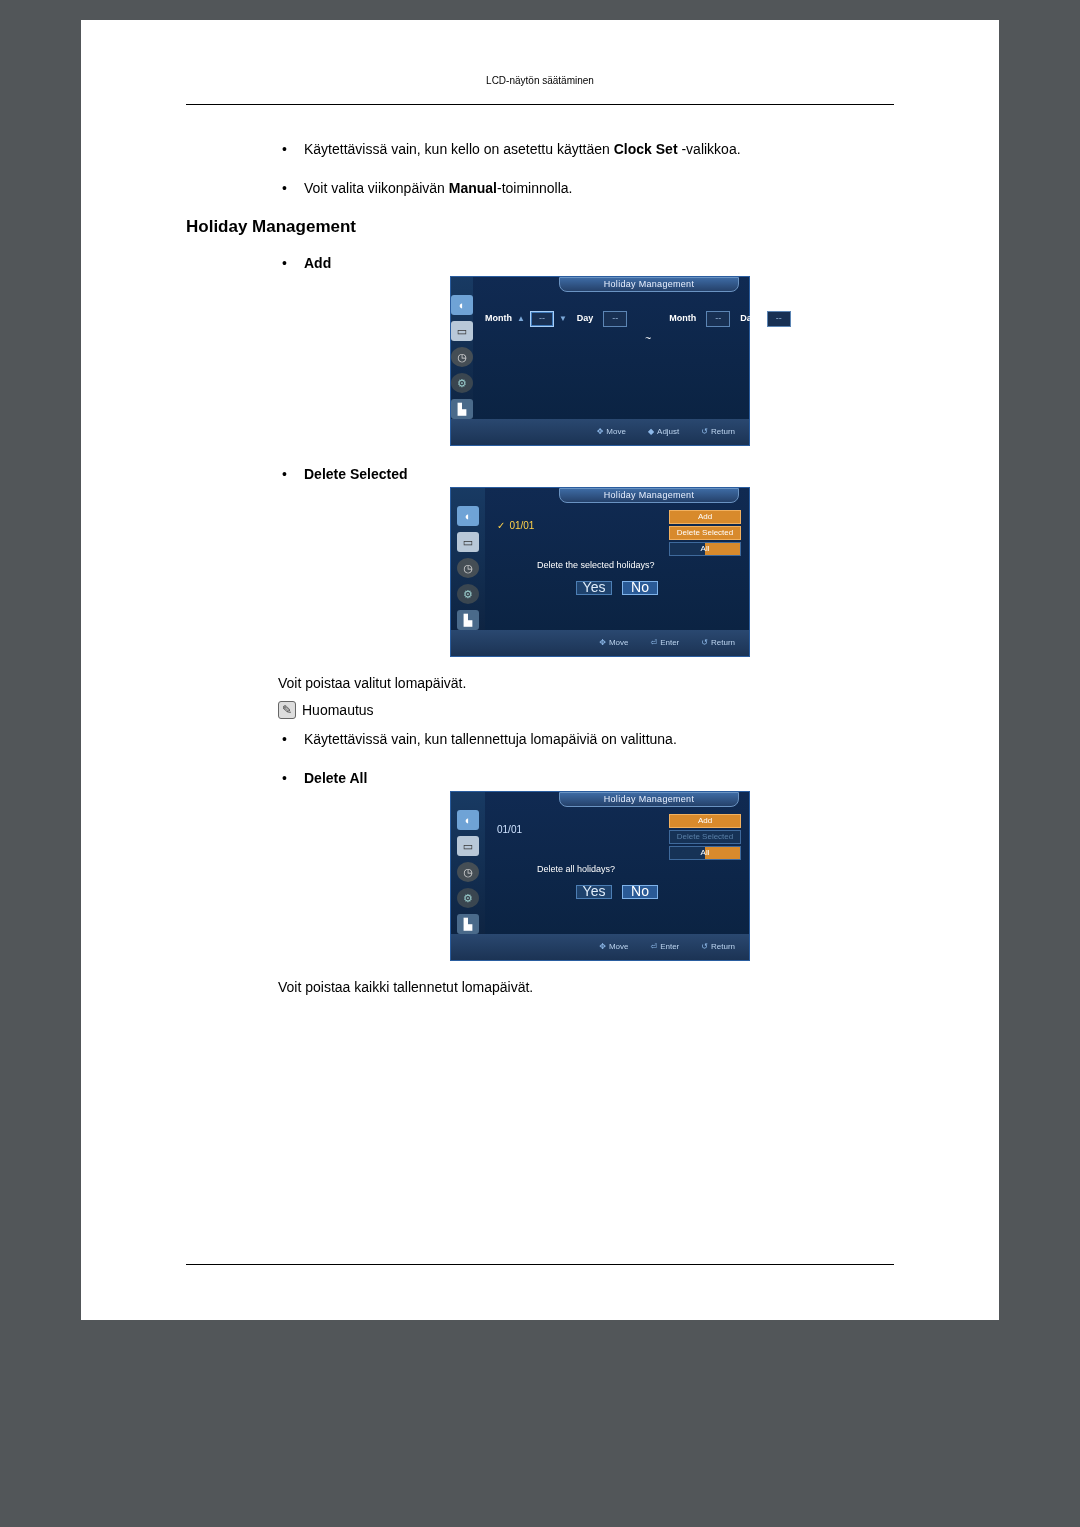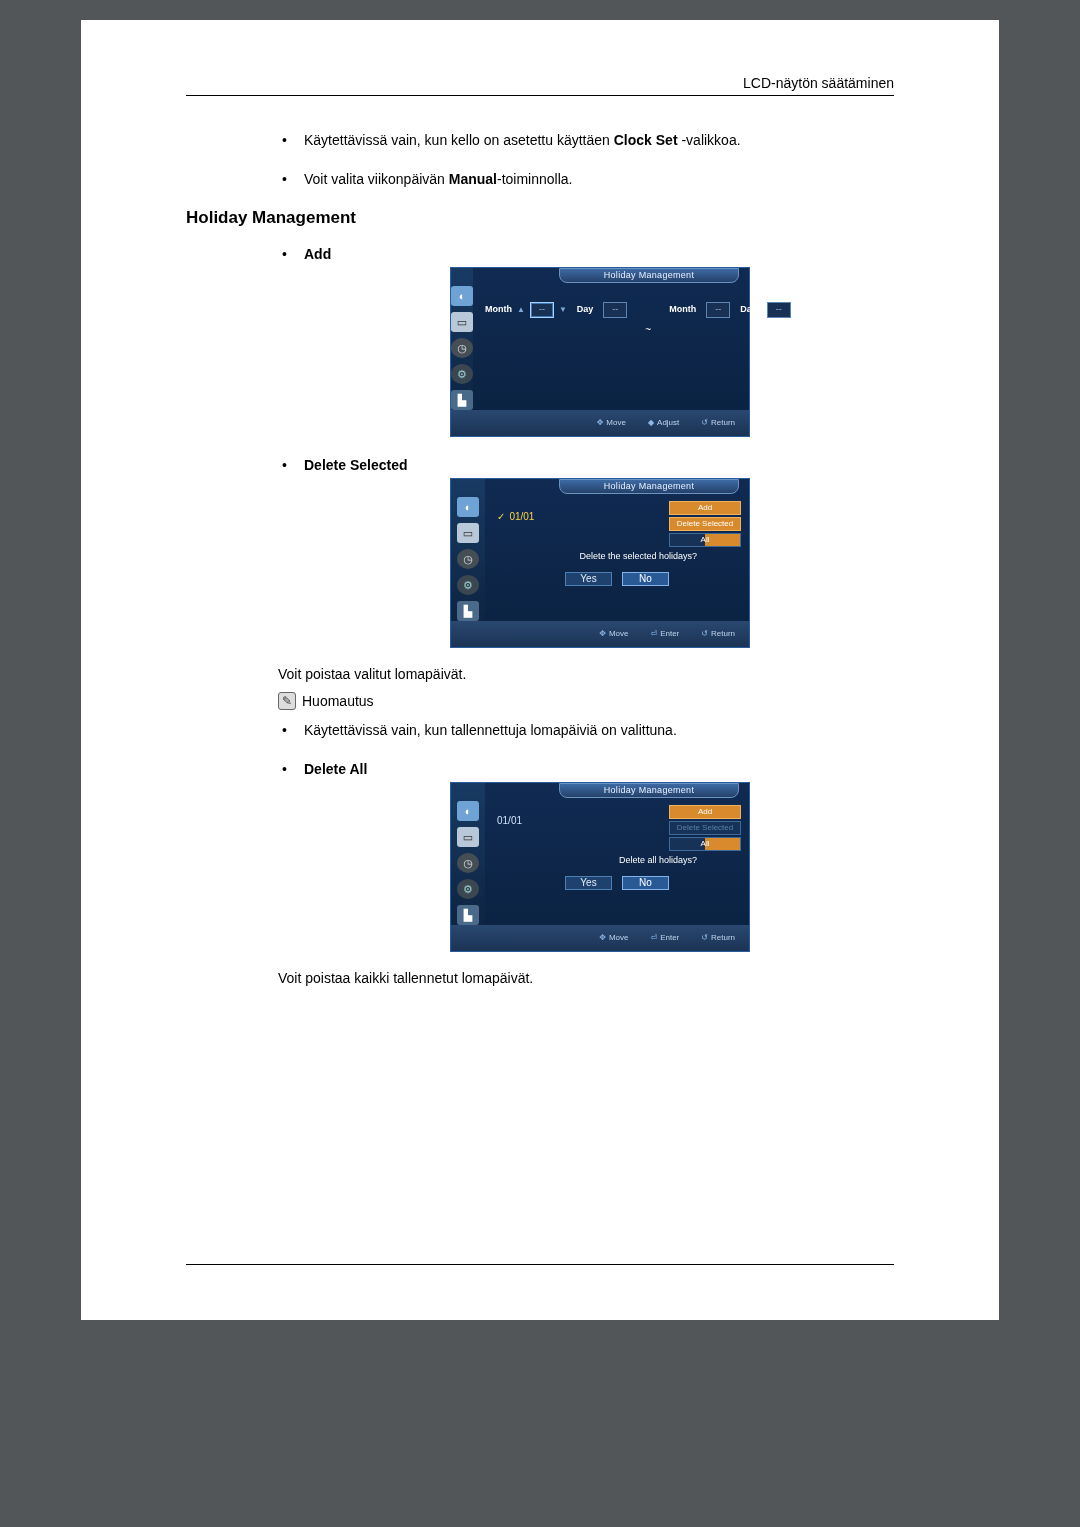--- a/index.html
+++ b/index.html
@@ -16,23 +16,23 @@
     background: #fff;
     padding: 55px 105px 80px 105px;
     position: relative;
   }
   .hr-top, .hr-bottom {
     border: none;
     border-top: 1px solid #000;
     margin: 0;
   }
   .header {
-    text-align: right;
-    font-size: 14px;
-    margin-bottom: 4px;
+    text-align: center;
+    font-size: 10px;
+    margin-bottom: 18px;
   }
   .hr-top { margin-bottom: 34px; }
   .section {
     margin-left: 92px;
     font-size: 14px;
     line-height: 1.5;
   }
   ul.bullets {
     list-style: none;
     padding: 0;
@@ -179,34 +179,34 @@
   
   .list-item {
     display:flex; align-items:center; gap:4px;
     color:#ffd24a; font-size:10px;
     margin-top:2px;
   }
   .check { color:#ffd24a; }
   .prompt-box {
     margin: 26px auto 16px auto;
     width: 160px;
-    text-align:right;
+    text-align:left;
     color:#fff;
     font-size:9px;
   }
   .prompt-btns {
     display:flex; gap:10px; justify-content:center; margin-top:8px;
   }
   .pbtn {
-    width:47px;height:14px;
+    width:36px;height:14px;
     border:1px solid #4d7fb5;
     background:#1e426d;
     color:#e0edfa;
     display:flex;align-items:center;justify-content:center;
-    font-size:10px;
+    font-size:14px;
   }
   .pbtn.sel { background:#2a5a96; border-color:#7fb3ea; color:#fff; }
   .right-menu {
     position:absolute;
     right:8px; top:22px;
     width:72px;
     display:flex;flex-direction:column;gap:2px;
   }
   .rm-item {
     height:14px;

